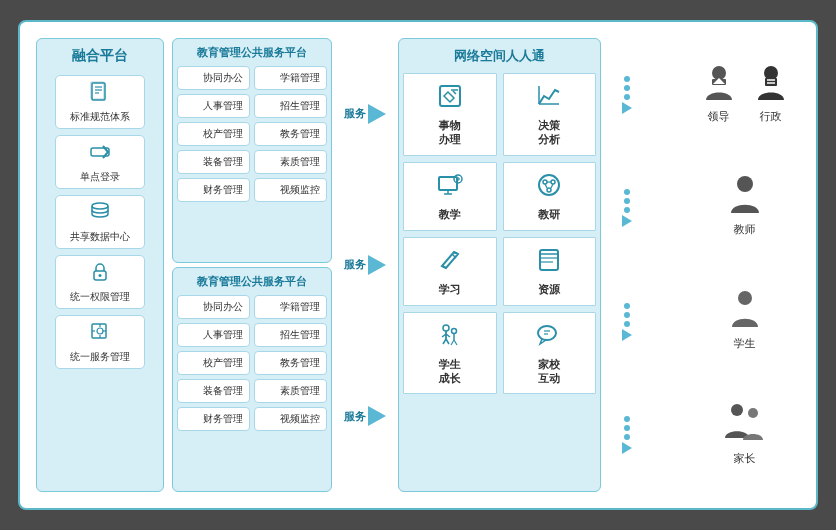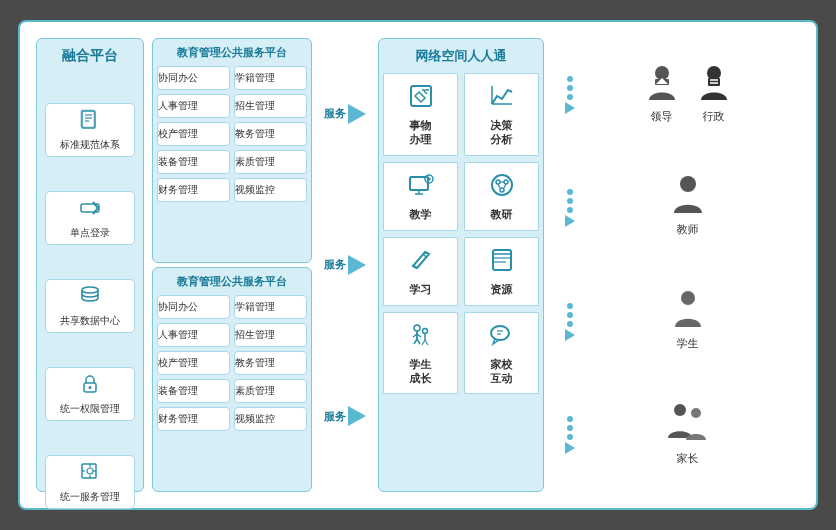--- a/index.html
+++ b/index.html
@@ -20,21 +20,21 @@
       padding: 16px;
       display: flex;
       flex-direction: row;
       gap: 8px;
       align-items: stretch;
       border: 2px solid #5bb8c9;
     }
 
     
     .col-fusion {
-      width: 108px;
+      width: 128px;
       background: #d6eef5;
       border-radius: 6px;
       border: 1.5px solid #7cc9d9;
       display: flex;
       flex-direction: column;
       align-items: center;
       padding: 8px 4px;
       gap: 6px;
     }
     .col-fusion .title {
@@ -46,21 +46,20 @@
     .fusion-item {
       background: white;
       border-radius: 5px;
       border: 1px solid #a8d8e8;
       width: 90px;
       padding: 5px 4px;
       display: flex;
       flex-direction: column;
       align-items: center;
       gap: 2px;
-      margin-top: 28px;
     }
     .fusion-item .icon {
       font-size: 18px;
       color: #2a8fa8;
     }
     .fusion-item .label {
       font-size: 10px;
       color: #333;
       text-align: center;
       line-height: 1.3;
@@ -94,24 +93,24 @@
     .mgmt-grid {
       display: grid;
       grid-template-columns: 1fr 1fr;
       gap: 4px;
       width: 100%;
     }
     .mgmt-item {
       background: white;
       border-radius: 4px;
       border: 1px solid #a8d8e8;
-      padding: 4px 0;
+      padding: 4px 6px;
       font-size: 10px;
       color: #333;
-      text-align: left;
+      text-align: right;
     }
 
     
     .col-arrows {
       width: 50px;
       display: flex;
       flex-direction: column;
       justify-content: space-around;
       align-items: center;
     }
@@ -129,21 +128,21 @@
     .arrow-right {
       width: 0;
       height: 0;
       border-top: 10px solid transparent;
       border-bottom: 10px solid transparent;
       border-left: 18px solid #5ab8d4;
     }
 
     
     .col-network {
-      width: 166px;
+      width: 203px;
       background: #d6eef5;
       border-radius: 6px;
       border: 1.5px solid #7cc9d9;
       display: flex;
       flex-direction: column;
       align-items: center;
       padding: 8px 4px;
     }
     .col-network .title {
       font-size: 13px;

